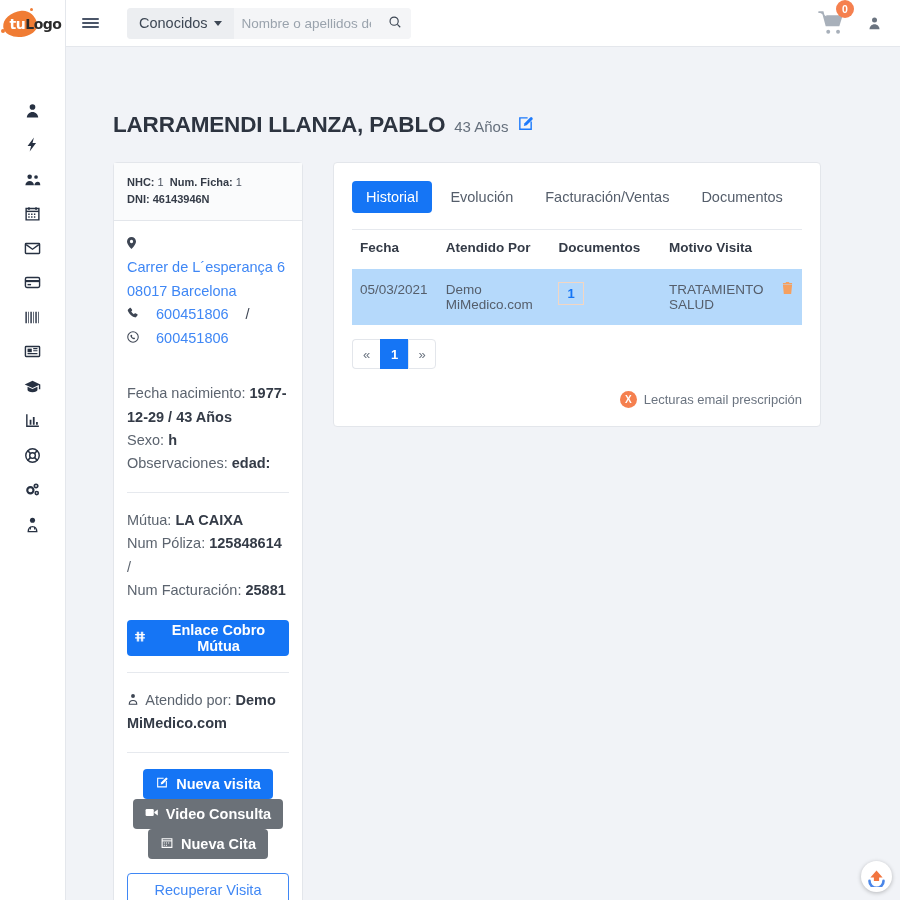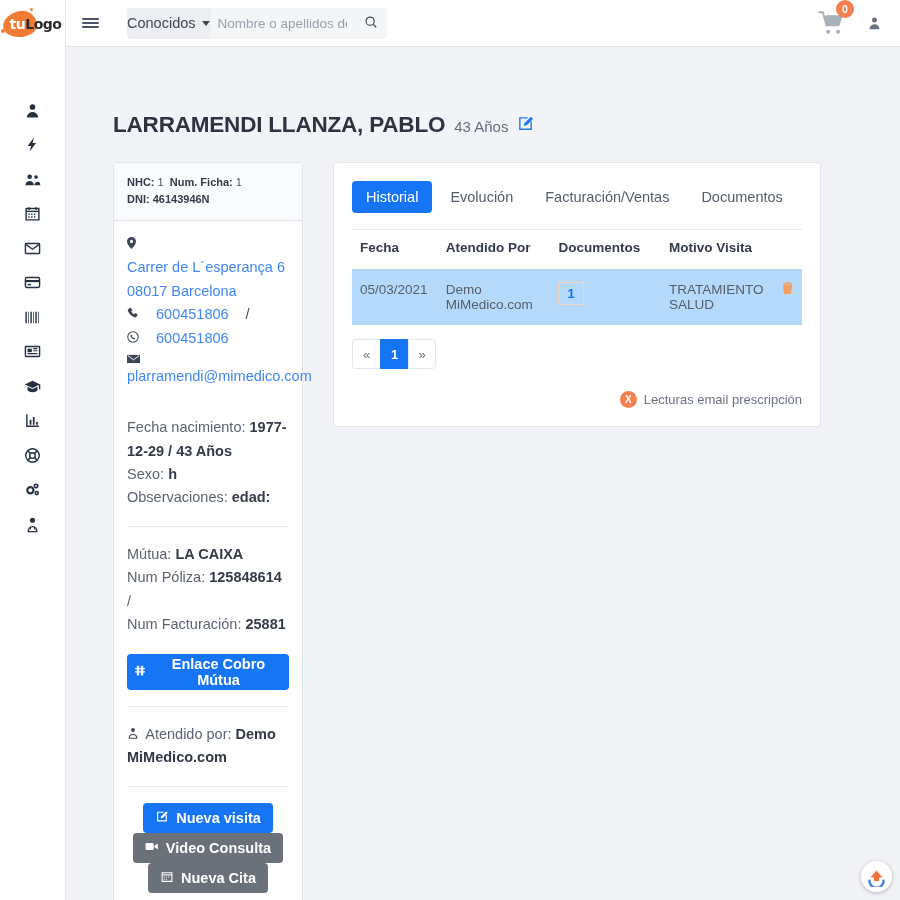--- a/index.html
+++ b/index.html
@@ -79,21 +79,21 @@
     margin: 2px 0; border-radius: 1px;
   }
   .searchgroup {
     display: flex; align-items: center;
     height: 31px; margin-left: 13px;
     border-radius: 4px; overflow: hidden;
     background: #f4f5f7;
   }
   .dropdown-btn {
     display: flex; align-items: center; gap: 6px;
-    height: 31px; padding: 0 0;
+    height: 31px; padding: 0 12px;
     background: #eceef1;
     color: #3d4754; font-size: 14.5px;
     border: none; cursor: pointer;
     font-family: "Liberation Sans", sans-serif;
   }
   .caret {
     width: 0; height: 0;
     border-left: 4px solid transparent;
     border-right: 4px solid transparent;
     border-top: 5px solid #3d4754;
@@ -512,27 +512,20 @@
           </div>
 
           <div class="contact-line">
             <span><svg viewBox="0 0 16 16">
                   <circle cx="8" cy="8" r="7" fill="none" stroke="#3e4654" stroke-width="1.4"></circle>
                   <path d="M5.4 5.2c.3-.3.8-.3 1 .1l.6 1c.1.3.1.6-.2.8l-.3.3c.4.8 1 1.4 1.8 1.8l.3-.3c.2-.2.5-.3.8-.1l1 .6c.4.2.4.8.1 1l-.4.4c-.3.3-.8.4-1.2.2-1.1-.4-2-1-2.8-1.8-.8-.8-1.3-1.7-1.6-2.7-.1-.4 0-.8.3-1z"></path>
                 </svg></span>
             <span>600451806</span>
           </div>
 
-          <div class="mail-block">
-            <span><svg viewBox="0 0 16 12">
-                  <path d="M0 1h16v10H0z" fill="#3e4654"></path>
-                  <path d="M1 1.8 8 7l7-5.2" fill="none" stroke="#fff" stroke-width="1.2"></path>
-                </svg></span>
-            <div class="mail-link">plarramendi@mimedico.com</div>
-          </div>
 
           <div class="demo-block">
             <div>
               <span>Fecha nacimiento:</span>
               <b>1977-12-29 / 43 Años</b>
             </div>
             <div>
               <span>Sexo:</span>
               <b>h</b>
             </div>

